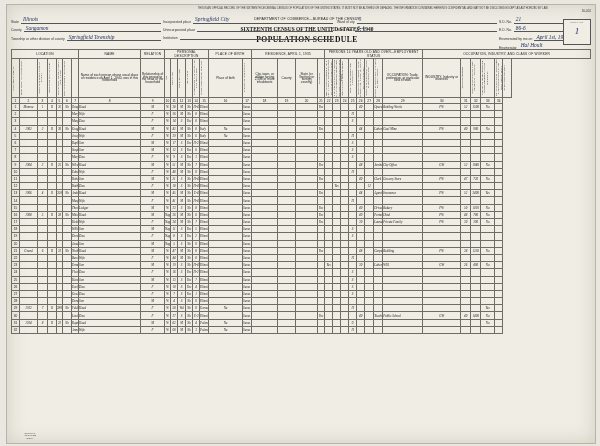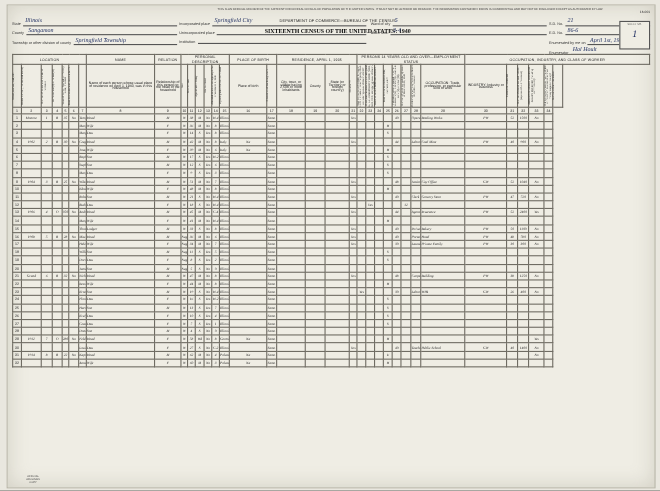--- a/index.html
+++ b/index.html
@@ -101,20 +101,21 @@
 </head>
 <body>
 
 <div id="sheet">
   <div class="paper">
 
     <div class="hdr">
       <div class="tinytop">THIS IS AN OFFICIAL RECORD OF THE SIXTEENTH DECENNIAL CENSUS OF POPULATION OF THE UNITED STATES. IT MUST NOT BE ALTERED OR DEFACED. THE INFORMATION CONTAINED HEREIN IS CONFIDENTIAL AND MAY NOT BE DISCLOSED EXCEPT AS AUTHORIZED BY LAW.</div>
       <div class="deptline">DEPARTMENT OF COMMERCE—BUREAU OF THE CENSUS</div>
       <div class="title16">SIXTEENTH CENSUS OF THE UNITED STATES: 1940</div>
+      <div class="poptitle">POPULATION SCHEDULE</div>
       <div class="corner-no">16-001</div>
 
       <div class="idblock">
         <div class="idrow">
           <span class="idlab">State</span>
           <span class="idval">Illinois</span>
         </div>
         <div class="idrow">
           <span class="idlab">County</span>
           <span class="idval">Sangamon</span>

